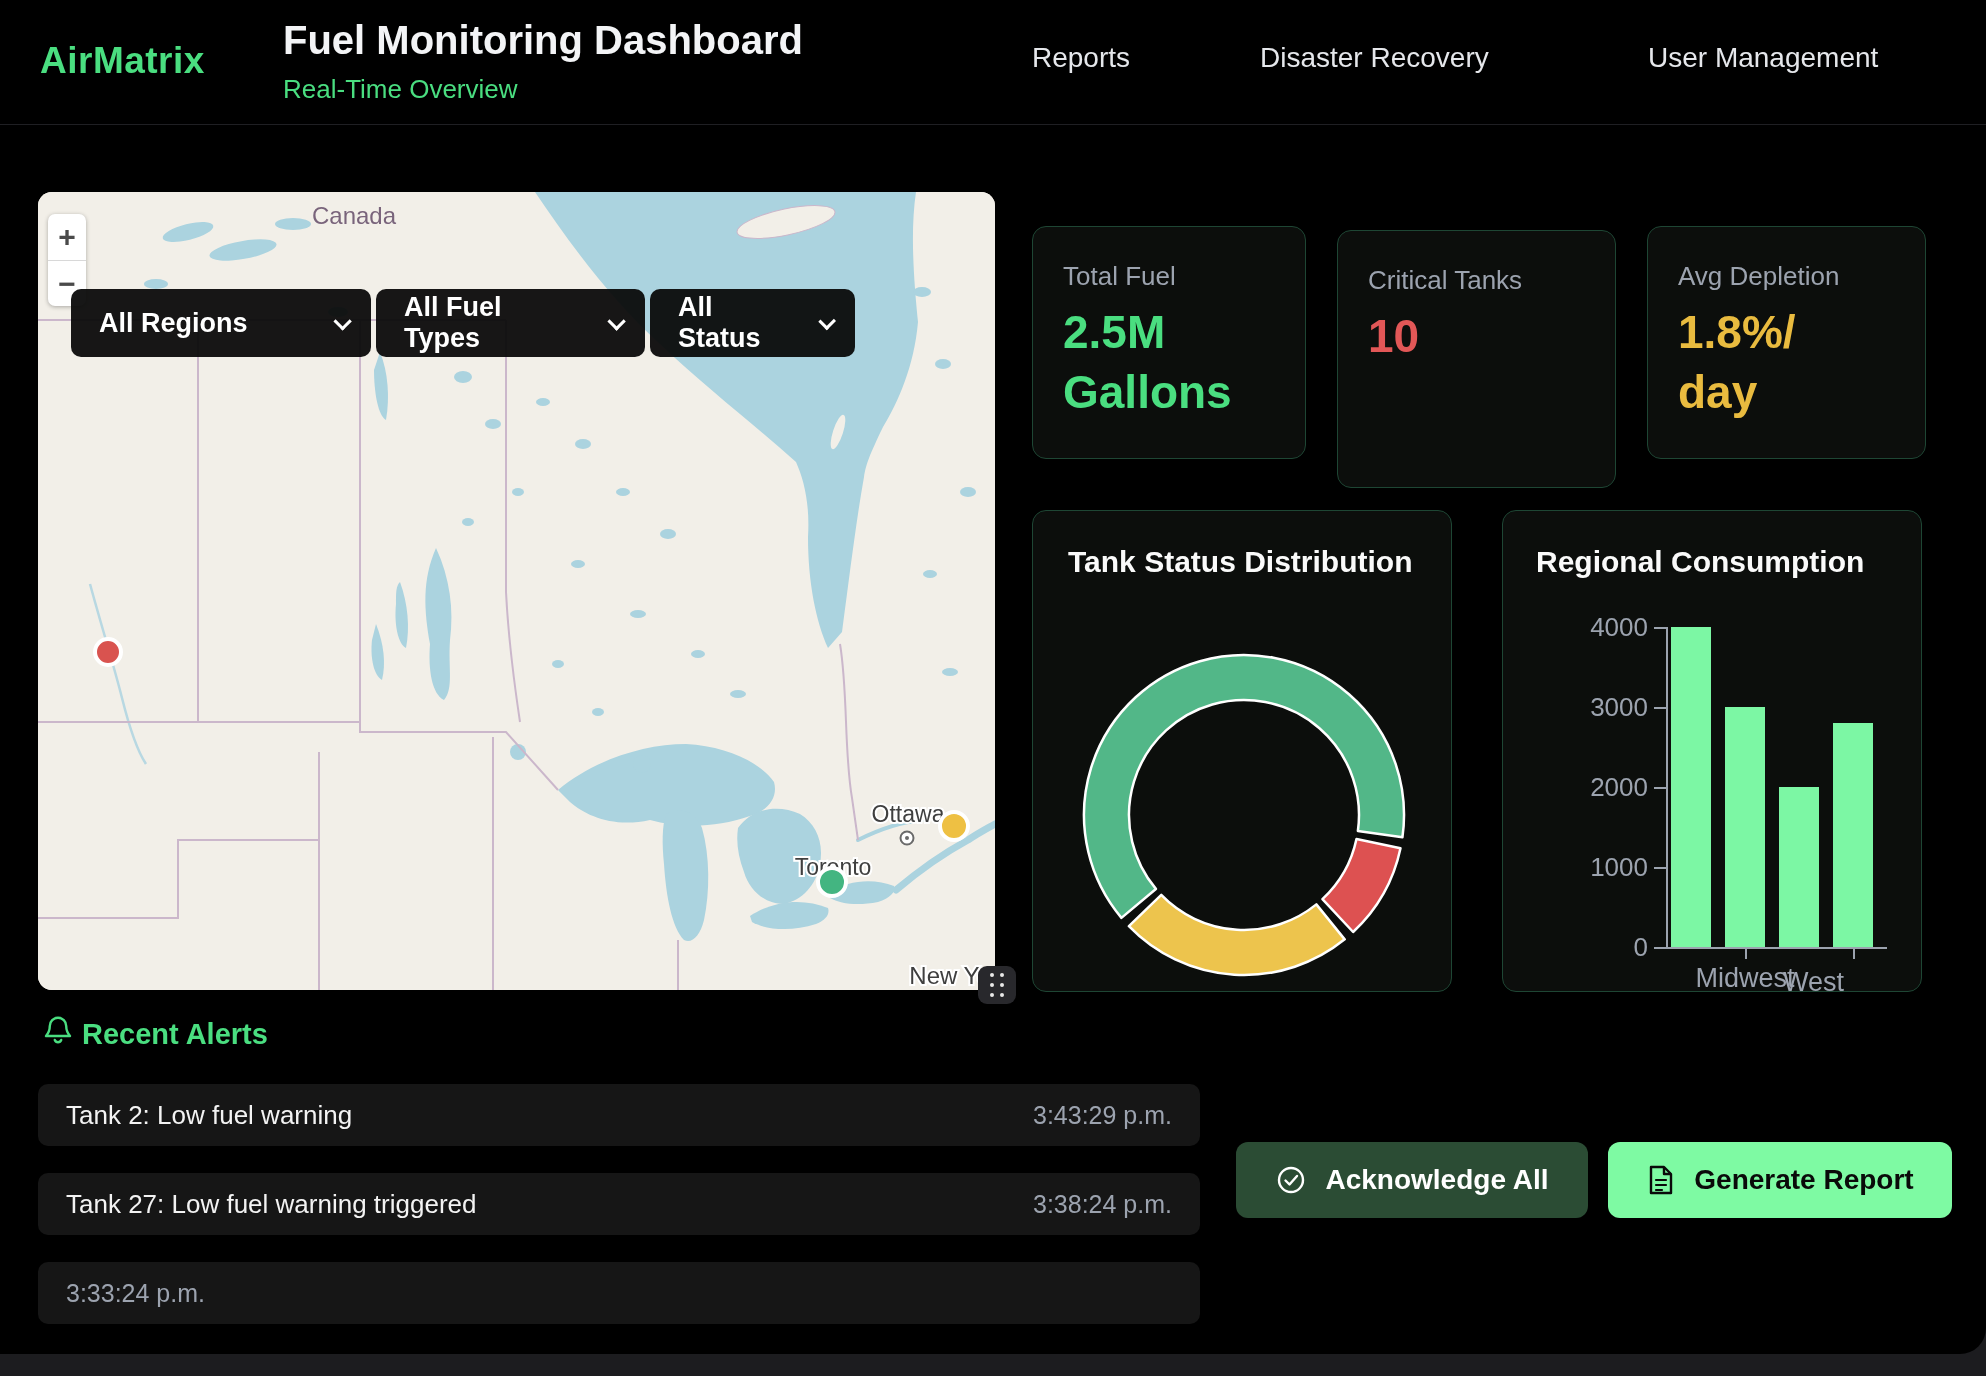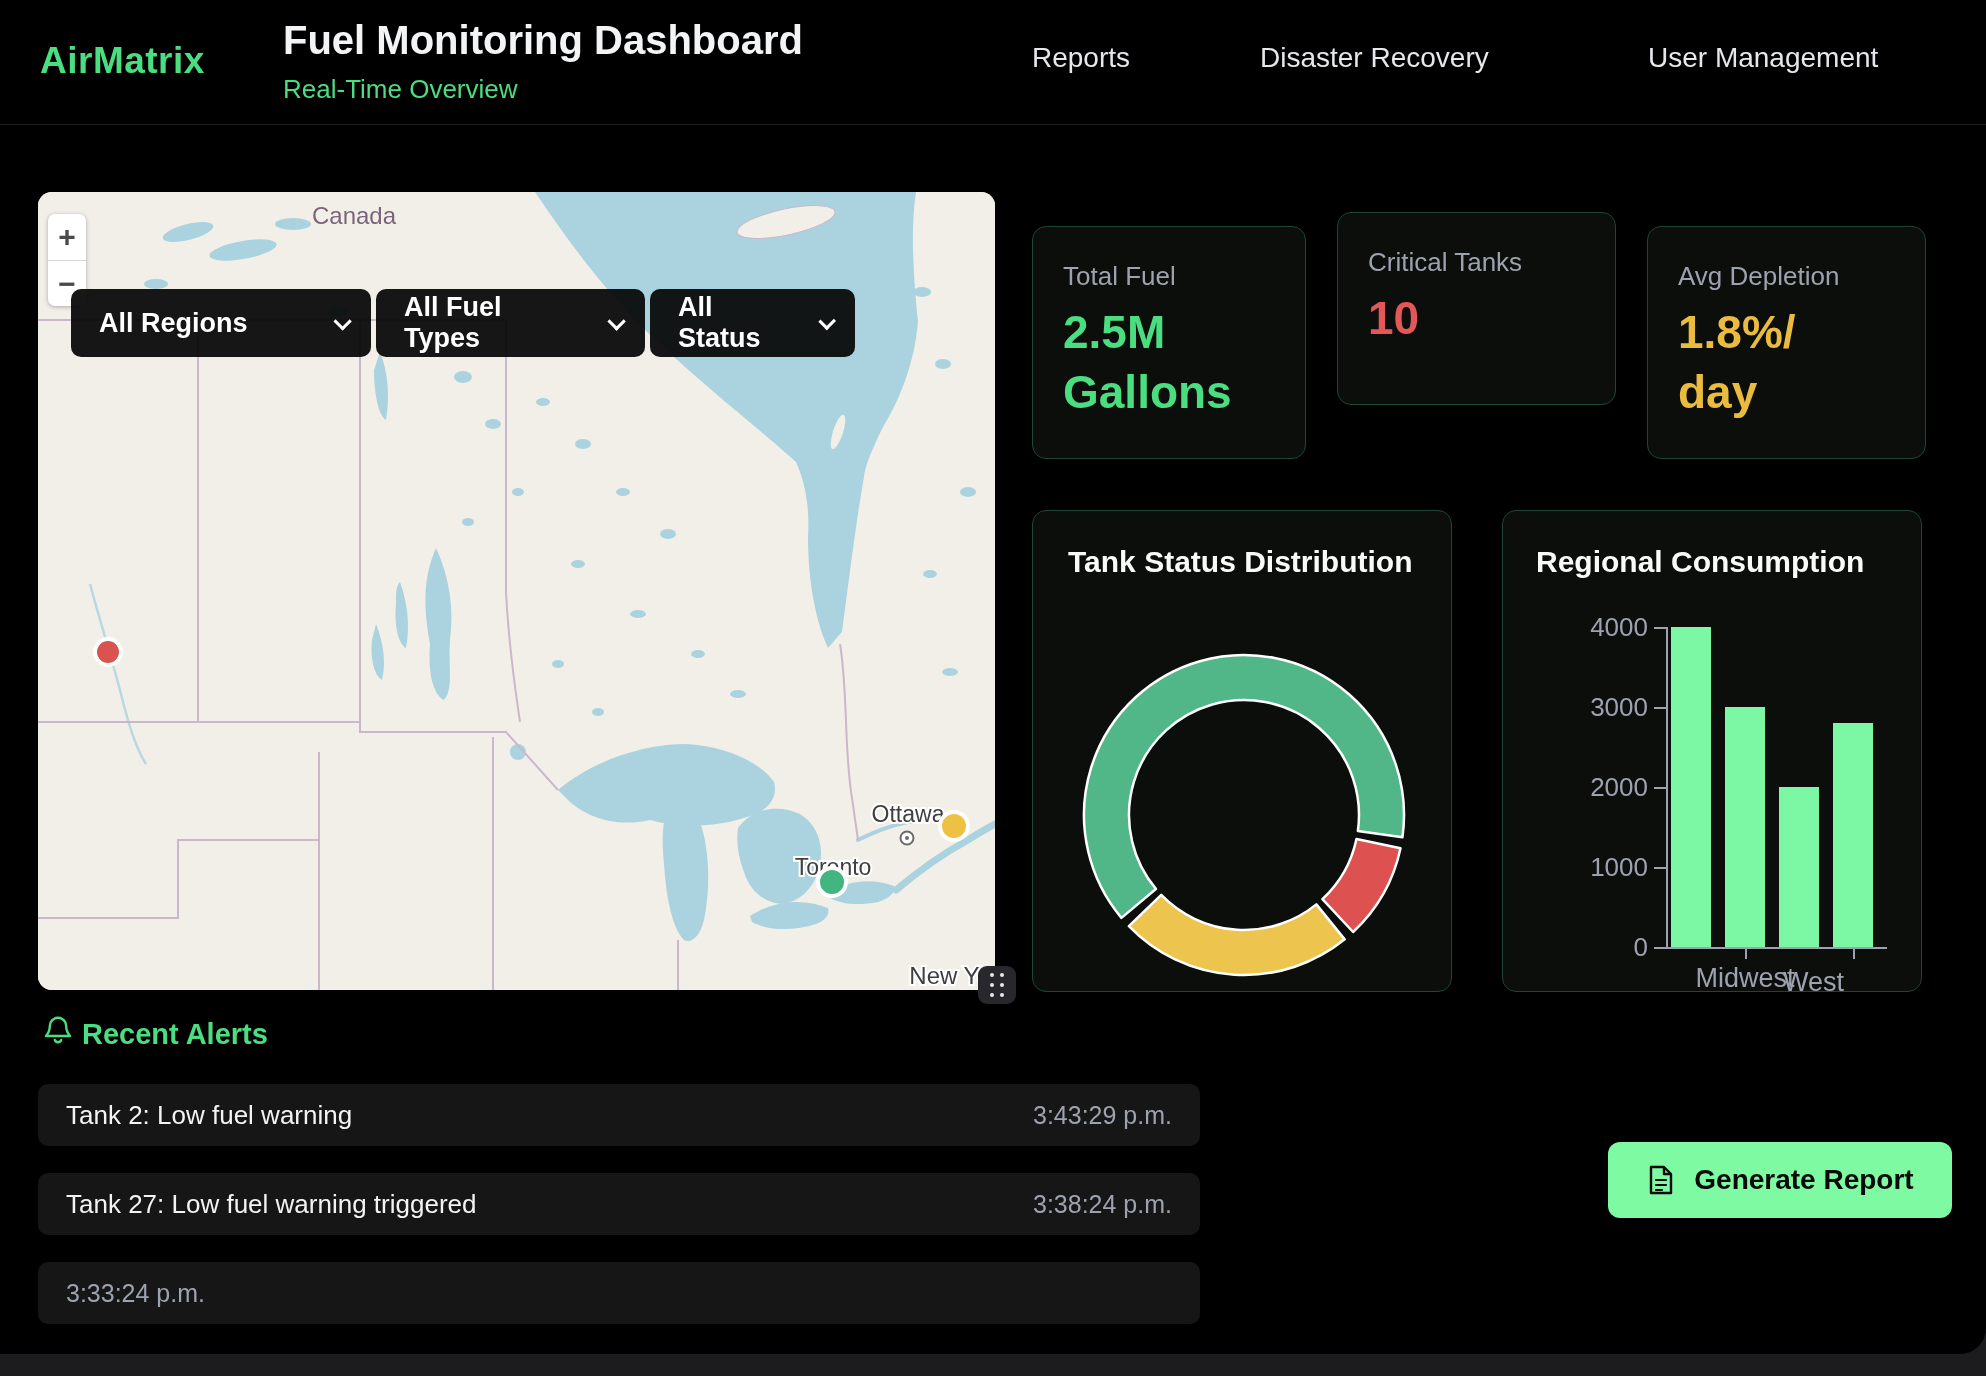--- a/index.html
+++ b/index.html
@@ -183,21 +183,21 @@
       </div>
   </div>
 
   <div class="card" style="left:1032px;top:226px;width:274px;height:233px;">
     <div class="stat-label">Total Fuel</div>
     <div class="stat-value" style="color:#4ade80">
       <div>2.5M</div>
         <div>Gallons</div>
     </div>
   </div>
-  <div class="card" style="left:1337px;top:212px;width:279px;height:193px;padding-left:32px;">
+  <div class="card" style="left:1337px;top:230px;width:279px;height:258px;padding-left:32px;">
     <div class="stat-label">Critical Tanks</div>
     <div class="stat-value" style="color:#e25757">
       <div>10</div>
         <div></div>
     </div>
   </div>
   <div class="card" style="left:1647px;top:226px;width:279px;height:233px;">
     <div class="stat-label">Avg Depletion</div>
     <div class="stat-value" style="color:#e9bb3f">
       <div>1.8%/</div>
@@ -251,20 +251,27 @@
     <span class="alert-time">3:43:29 p.m.</span>
   </div>
   <div class="alert-row" style="top:1173px">
     <span class="alert-text">Tank 27: Low fuel warning triggered</span>
     <span class="alert-time">3:38:24 p.m.</span>
   </div>
   <div class="alert-row" style="top:1262px">
     <span class="alert-time">3:33:24 p.m.</span>
   </div>
 
+  <div class="btn btn-ack">
+    <svg width="32" height="32" viewBox="0 0 32 32">
+      <circle cx="16" cy="16" r="12" fill="none" stroke="#ffffff" stroke-width="2.4"></circle>
+      <path d="M10.5 16.5 l4 4 l7.5-8.5" fill="none" stroke="#ffffff" stroke-width="2.4" stroke-linecap="round" stroke-linejoin="round"></path>
+    </svg>
+    <span>Acknowledge All</span>
+  </div>
   <div class="btn btn-gen">
     <svg width="30" height="32" viewBox="0 0 30 32">
       <path d="M5 3 h13 l7 7 v19 h-20 z" fill="none" stroke="#0a0a0a" stroke-width="2.4" stroke-linejoin="round"></path>
       <path d="M18 3 v7 h7" fill="none" stroke="#0a0a0a" stroke-width="2.4" stroke-linejoin="round"></path>
       <path d="M10 16 h10 M10 21 h10 M10 26 h6" stroke="#0a0a0a" stroke-width="2.2" stroke-linecap="round"></path>
     </svg>
     <span>Generate Report</span>
   </div>
 
 </div>

